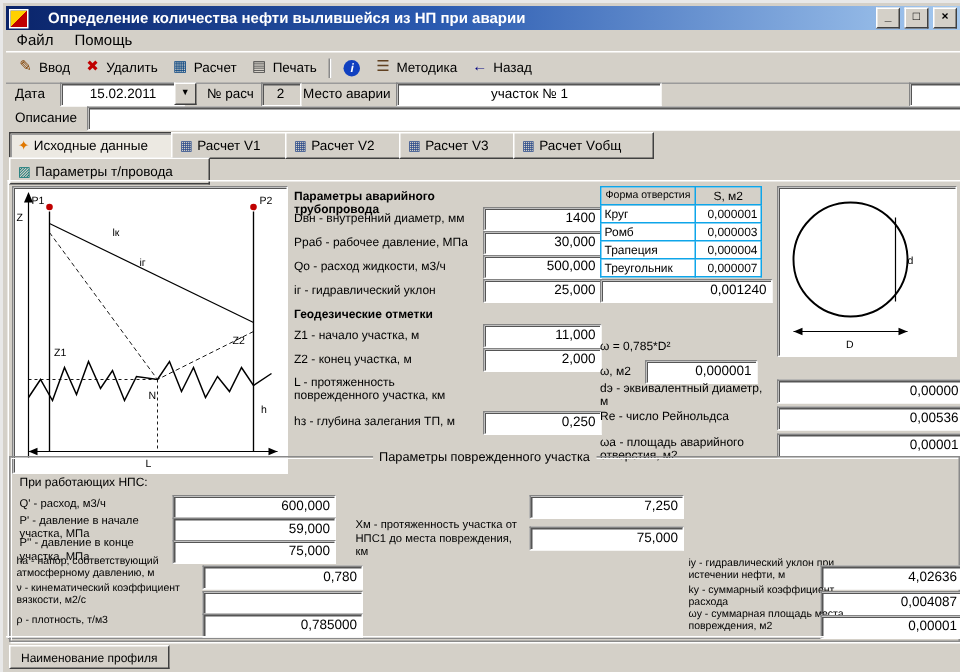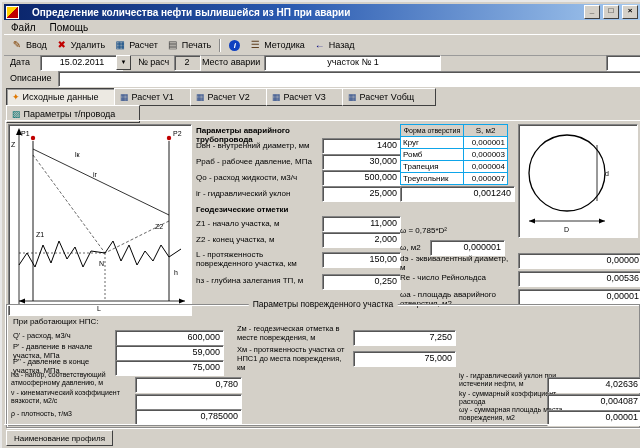--- a/index.html
+++ b/index.html
@@ -191,21 +191,20 @@
   <span class="lbl" style="left:194px;top:187px;width:122px;">iг - гидравлический уклон</span>
   <span class="val inset" style="left:320px;top:184px;width:72px;">25,000</span>
 
   <span class="lbl bold" style="left:194px;top:203px;width:140px;">Геодезические отметки</span>
   <span class="lbl" style="left:194px;top:217px;width:122px;">Z1 - начало участка, м</span>
   <span class="val inset" style="left:320px;top:214px;width:72px;">11,000</span>
   <span class="lbl" style="left:194px;top:233px;width:122px;">Z2 - конец участка, м</span>
   <span class="val inset" style="left:320px;top:230px;width:72px;">2,000</span>
 
   <span class="lbl" style="left:194px;top:248px;width:122px;">L - протяженность поврежденного участка, км</span>
-  <span class="val inset" style="left:320px;top:250px;width:72px;">150,00</span>
   <span class="lbl" style="left:194px;top:274px;width:122px;">hз - глубина залегания ТП, м</span>
   <span class="val inset" style="left:320px;top:272px;width:72px;">0,250</span>
 
   <table class="htable" style="left:398px;top:122px;width:108px;">
     <tbody>
         <tr>
       <th style="width:58px;font-size:7px;">Форма отверстия</th>
       <th>S, м2</th>
     </tr>
     <tr>
@@ -255,21 +254,20 @@
     <span class="group-title">Параметры поврежденного участка</span>
 
     <span class="lbl" style="left:6px;top:12px;width:130px;">При работающих НПС:</span>
     <span class="lbl" style="left:6px;top:27px;width:98px;font-size:7.5px;">Q' - расход, м3/ч</span>
     <span class="val inset" style="left:108px;top:25px;width:102px;">600,000</span>
     <span class="lbl" style="left:6px;top:38px;width:98px;font-size:7.5px;">P' - давление в начале участка, МПа</span>
     <span class="val inset" style="left:108px;top:40px;width:102px;">59,000</span>
     <span class="lbl" style="left:6px;top:53px;width:98px;font-size:7.5px;">P'' - давление в конце участка, МПа</span>
     <span class="val inset" style="left:108px;top:55px;width:102px;">75,000</span>
 
-    <span class="lbl" style="left:230px;top:20px;width:110px;font-size:7.5px;">Zм - геодезическая отметка в месте повреждения, м</span>
     <span class="val inset" style="left:346px;top:25px;width:96px;">7,250</span>
     <span class="lbl" style="left:230px;top:41px;width:110px;font-size:7.5px;">Xм - протяженность участка от НПС1 до места повреждения, км</span>
     <span class="val inset" style="left:346px;top:46px;width:96px;">75,000</span>
 
     <span class="lbl" style="left:4px;top:66px;width:120px;font-size:7px;">hа - напор, соответствующий атмосферному давлению, м</span>
     <span class="val inset" style="left:128px;top:72px;width:100px;">0,780</span>
     <span class="lbl" style="left:4px;top:84px;width:120px;font-size:7px;">ν - кинематический коэффициент вязкости, м2/с</span>
     <span class="val inset" style="left:128px;top:89px;width:100px;"></span>
     <span class="lbl" style="left:4px;top:105px;width:120px;font-size:7px;">ρ - плотность, т/м3</span>
     <span class="val inset" style="left:128px;top:104px;width:100px;">0,785000</span>

